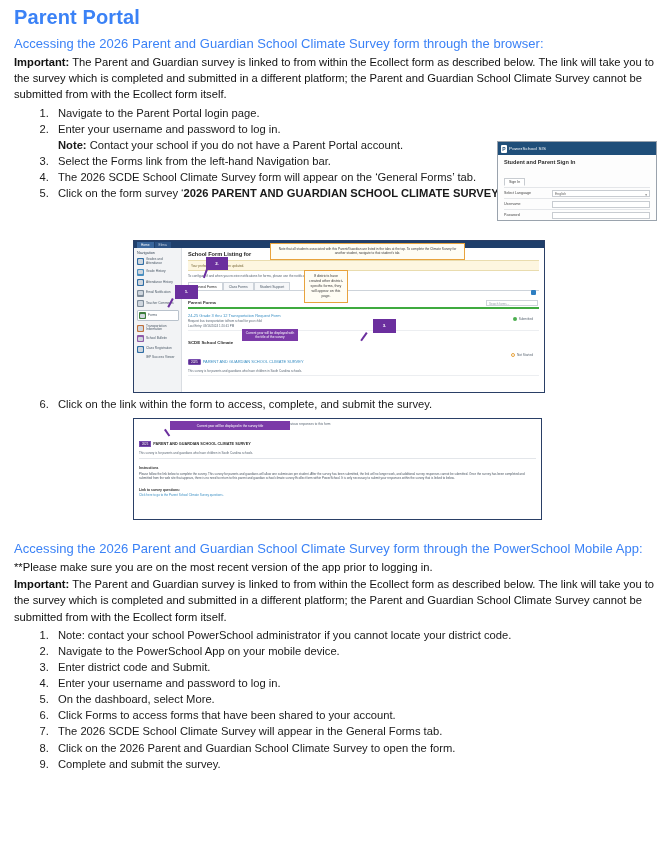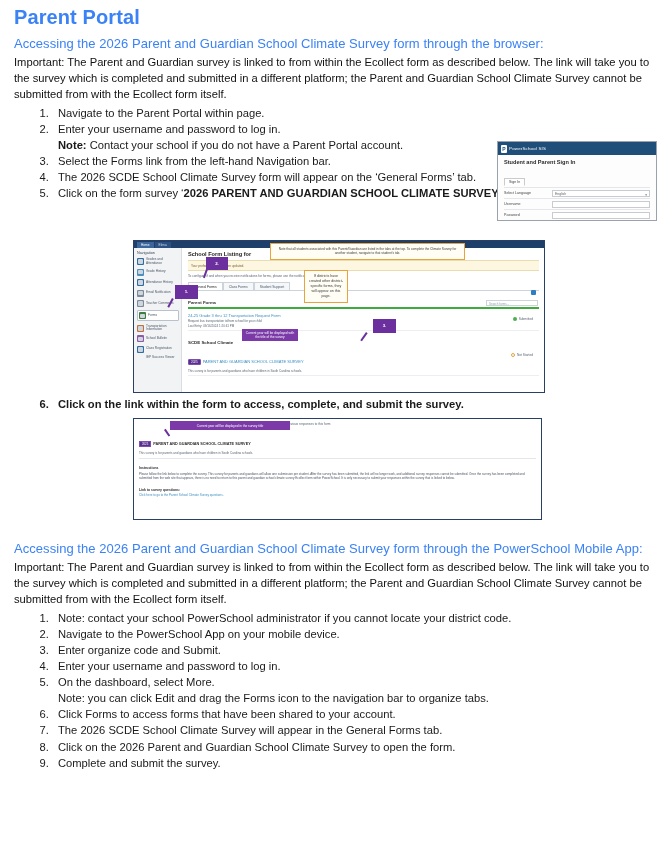--- a/index.html
+++ b/index.html
@@ -17,21 +17,21 @@
     font-size:20px; font-weight:bold; color:#3b82f6;
     margin:2px 0 6px 0; letter-spacing:.1px;
   }
   h2.section-head {
     font-size:13px; font-weight:normal; color:#3b82f6;
     margin:0 0 2px 0; line-height:1.32; letter-spacing:.05px;
   }
   p.body-text {
     font-size:11.2px; line-height:1.44; margin:0 0 1px 0; color:#111;
   }
-  p.body-text b { font-weight:normal; }
+  p.body-text b { font-weight:bold; }
 
   ol.steps { margin:2px 0 2px 0; padding-left:38px; font-size:11.2px; line-height:1.44; }
   ol.steps > li { margin:0 0 0 0; padding-left:6px; }
   ol.steps > li .sub { display:block; }
   ol.steps b { font-weight:bold; }
 
   .note-line { font-size:11.2px; line-height:1.44; }
 
   
   .signin-shot {
@@ -130,21 +130,21 @@
 
 <div class="page">
 
   <h1 class="doc-title">Parent Portal</h1>
 
   <h2 class="section-head">Accessing the 2026 Parent and Guardian School Climate Survey form through the browser:</h2>
 
   <p class="body-text"><b>Important:</b><span> The Parent and Guardian survey is linked to from within the Ecollect form as described below. The link will take you to the survey which is completed and submitted in a different platform; the Parent and Guardian School Climate Survey cannot be submitted from with the Ecollect form itself.</span></p>
 
   <ol class="steps">
-    <li><span>Navigate to the Parent Portal within page.</span></li>
+    <li><span>Navigate to the Parent Portal login page.</span></li>
     <li><span>Enter your username and password to log in.</span>
       <span class="sub note-line"><b>Note:</b><span> Contact your school if you do not have a Parent Portal account.</span></span>
     </li>
     <li><span>Select the Forms link from the left-hand Navigation bar.</span></li>
     <li><span>The 2026 SCDE School Climate Survey form will appear on the ‘General Forms’ tab.</span></li>
     <li><span>Click on the form survey ‘</span><b>2026 PARENT AND GUARDIAN SCHOOL CLIMATE SURVEY</b><span>’ to open the form.</span></li>
   </ol>
 
   <div class="signin-shot">
     <div class="ss-topbar">
@@ -264,21 +264,21 @@
     <div class="callout-purple" style="left:72px; top:16px; width:22px; height:13px;">2.</div>
     <div class="arrow" style="left:72px; top:28px; width:2px; height:9px; transform:rotate(20deg); transform-origin:top left;"></div>
 
     <div class="callout-purple" style="left:239px; top:78px; width:23px; height:14px;">3.</div>
     <div class="arrow" style="left:232px; top:91px; width:2px; height:10px; transform:rotate(35deg); transform-origin:top left;"></div>
 
     <div class="callout-purple-txt" style="left:108px; top:88px; width:56px;">Current year will be displayed with the title of the survey</div>
   </div>
 
   <div style="position:absolute; left:0; top:396px; width:672px; padding-left:14px;">
-    <ol class="steps" start="6" style="margin:0;font-weight:bold;">
+    <ol class="steps" start="6" style="margin:0;">
       <li><span>Click on the link within the form to access, complete, and submit the survey.</span></li>
     </ol>
   </div>
 
   <div class="form-shot2">
     <div class="f2-inner">
       <div class="f2-prev">There are no previous responses to this form</div>
       <div class="f2-titlerow">
         <span class="f2-badge">2025</span><span class="f2-title">PARENT AND GUARDIAN SCHOOL CLIMATE SURVEY</span>
         <div class="f2-sub">This survey is for parents and guardians who have children in South Carolina schools.</div>
@@ -287,27 +287,28 @@
       <div class="f2-p">Please follow the link below to complete the survey. This survey for parents and guardians will allow one submission per student. After the survey has been submitted, the link will no longer work, and additional survey responses cannot be submitted. Once the survey has been completed and submitted from the web site that appears, there is no need to return to this parent and guardian school climate survey Ecollect form within PowerSchool. It is only necessary to submit your responses within the survey that is linked to below.</div>
       <div class="f2-h">Link to survey questions:</div>
       <div class="f2-link">Click here to go to the Parent School Climate Survey questions.</div>
     </div>
     <div class="callout-purple-txt" style="left:36px; top:2px; width:120px; padding:2.5px 3px;">Current year will be displayed in the survey title</div>
     <div class="arrow" style="left:30px; top:11px; width:2px; height:8px; transform:rotate(-35deg); transform-origin:top left;"></div>
   </div>
 
   <div style="position:absolute; left:14px; top:540px; width:644px;">
     <h2 class="section-head">Accessing the 2026 Parent and Guardian School Climate Survey form through the PowerSchool Mobile App:</h2>
+    <p class="body-text">**Please make sure you are on the most recent version of the app prior to logging in.</p>
     <p class="body-text"><b>Important:</b><span> The Parent and Guardian survey is linked to from within the Ecollect form as described below. The link will take you to the survey which is completed and submitted in a different platform; the Parent and Guardian School Climate Survey cannot be submitted from with the Ecollect form itself.</span></p>
     <ol class="steps">
       <li><span class="sub note-line">Note: contact your school PowerSchool administrator if you cannot locate your district code.</span></li>
       <li><span>Navigate to the PowerSchool App on your mobile device.</span></li>
-      <li><span>Enter organize code and Submit.</span></li>
+      <li><span>Enter district code and Submit.</span></li>
       <li><span>Enter your username and password to log in.</span></li>
-      <li><span>On the dashboard, select More.</span><span class="sub note-line">Note: you can click Edit and drag the Forms icon to the navigation bar to organize tabs.</span></li>
+      <li><span>On the dashboard, select More.</span></li>
       <li><span>Click Forms to access forms that have been shared to your account.</span></li>
       <li><span>The 2026 SCDE School Climate Survey will appear in the General Forms tab.</span></li>
       <li><span>Click on the 2026 Parent and Guardian School Climate Survey to open the form.</span></li>
       <li><span>Complete and submit the survey.</span></li>
     </ol>
   </div>
 
 </div>
 
 </body></html>

